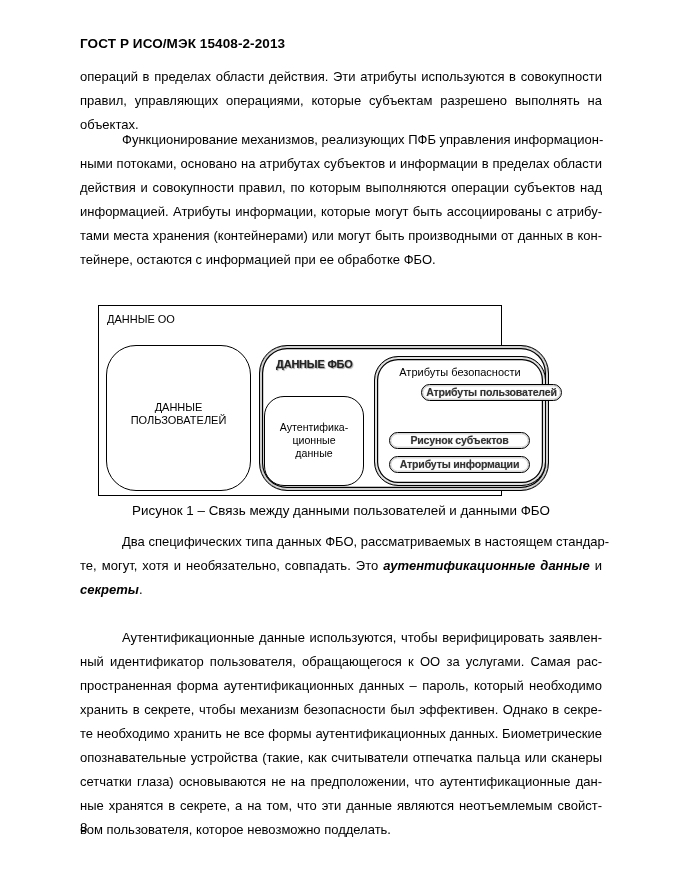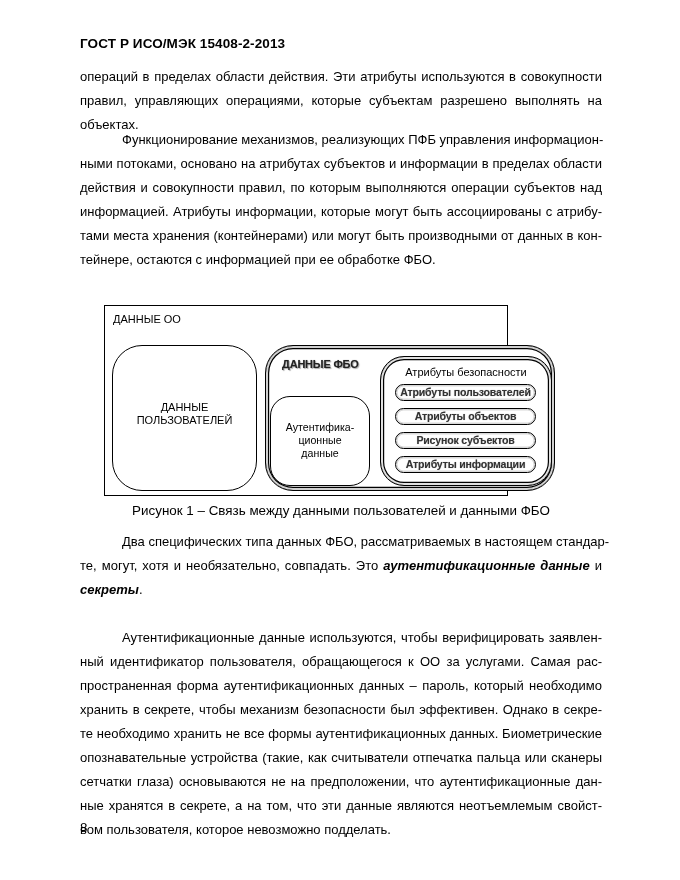--- a/index.html
+++ b/index.html
@@ -12,40 +12,40 @@
   .para .ln.indent { padding-left: 42px; }
   .p1 { top: 65px; }
   .p2 { top: 128px; }
   .p3 { top: 530px; }
   .p4 { top: 626px; }
   .caption { position: absolute; left: 80px; width: 522px; top: 503px; font-size: 13.4px; text-align: center; }
   .pagenum { position: absolute; left: 80px; top: 820px; font-size: 13.4px; }
   .bi { font-weight: bold; font-style: italic; }
 
   
-  .fig { position: absolute; left: 104px; top: 305px; width: 404px; height: 191px;
+  .fig { position: absolute; left: 98px; top: 305px; width: 404px; height: 191px;
          border: 1.2px solid #000; box-sizing: border-box; }
   .fig-title { position: absolute; left: 8px; top: 7px; font-size: 11px; }
   .box { position: absolute; box-sizing: border-box; border: 1.2px solid #000; background: #fff; }
   .user-box { left: 7px; top: 39px; width: 145px; height: 146px; border-radius: 30px; }
   .user-label { position: absolute; left: 0; right: 0; top: 55px; font-size: 11px; text-align: center; line-height: 13px; }
   .tsf-box { left: 160px; top: 39px; width: 290px; height: 146px; border-radius: 28px;
              border: 1.2px solid #000; box-shadow: inset 0 0 0 2px #d0d0d0, inset 0 0 0 3.2px #000; }
   .tsf-label { position: absolute; left: 16px; top: 12px; font-size: 11px; font-weight: bold; color: #222;
                text-shadow: 0 0 1px #999, 1px 1px 1px #aaa; letter-spacing: -0.2px; }
   .auth-box { left: 4px; top: 50px; width: 100px; height: 90px; border-radius: 20px; }
   .auth-label { position: absolute; left: 0; right: 0; top: 24px; font-size: 10.6px; text-align: center; line-height: 13px; }
   .sec-box { left: 114px; top: 10px; width: 172px; height: 130px; border-radius: 24px;
              box-shadow: inset 0 0 0 2px #e0e0e0, inset 0 0 0 3.2px #000; }
   .sec-label { position: absolute; left: 0; right: 0; top: 9px; font-size: 11px; text-align: center; }
   .pill { position: absolute; left: 14px; width: 141px; height: 17px; box-sizing: border-box;
           border: 1.2px solid #000; border-radius: 9px; background: #fff;
           box-shadow: inset 0 0 0 1.5px #d8d8d8; font-size: 10.6px; text-align: center; line-height: 15px;
           font-weight: bold; color: #333; text-shadow: 0 0 1px #aaa; letter-spacing: -0.2px; }
-  .pill1 { top: 27px; } .pill2 { top: 51px; } .pill3 { top: 75px; } .pill4 { top: 99px; }
+  .pill1 { top: 27px; margin-left: 32px; } .pill2 { top: 51px; } .pill3 { top: 75px; } .pill4 { top: 99px; }
 </style>
 </head>
 <body>
 
 <div class="header">ГОСТ Р ИСО/МЭК 15408-2-2013</div>
 
 <div class="para p1">
   <span class="ln">операций в пределах области действия. Эти атрибуты используются в совокупности</span>
   <span class="ln">правил, управляющих операциями, которые субъектам разрешено выполнять на</span>
   <span class="ln last">объектах.</span>
@@ -77,21 +77,20 @@
       <div class="auth-label">
         <div>Аутентифика-</div>
         <div>ционные</div>
         <div>данные</div>
       </div>
     </div>
 
     <div class="box sec-box">
       <div class="sec-label">Атрибуты безопасности</div>
       <div class="pill pill1">Атрибуты пользователей</div>
-      <div class="pill pill2">Атрибуты объектов</div>
       <div class="pill pill3">Рисунок субъектов</div>
       <div class="pill pill4">Атрибуты информации</div>
     </div>
   </div>
 </div>
 
 <div class="caption">Рисунок 1 – Связь между данными пользователей и данными ФБО</div>
 
 <div class="para p3">
   <span class="ln indent">Два специфических типа данных ФБО, рассматриваемых в настоящем стандар-</span>

